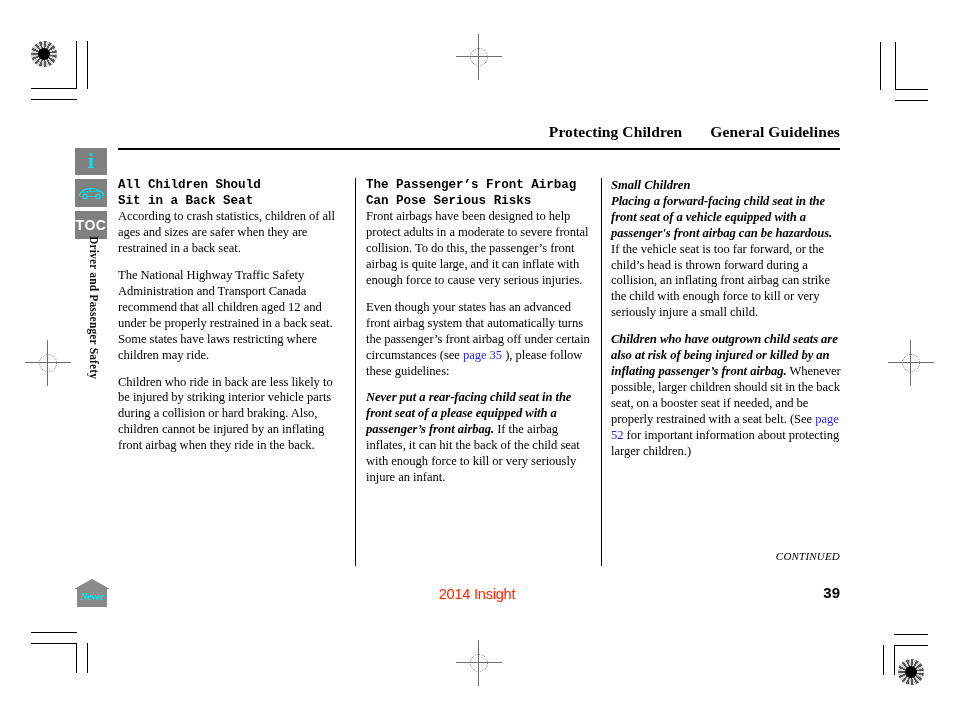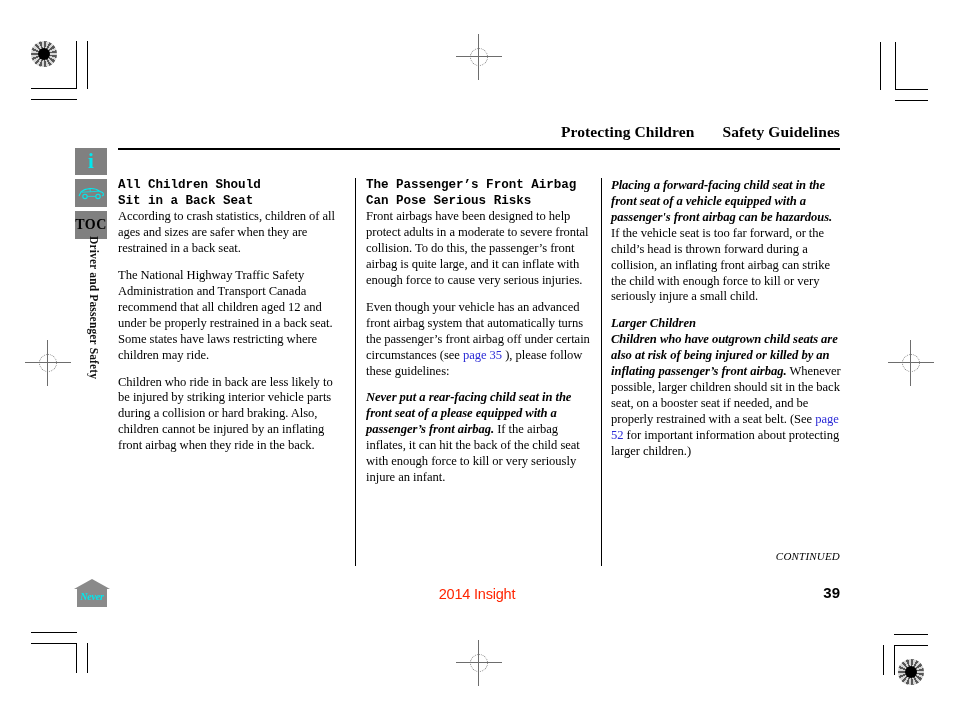--- a/index.html
+++ b/index.html
@@ -89,22 +89,22 @@
   .nav-icon.info { height: 27px; }
   .nav-icon .i-glyph {
     color: #00e8ee;
     font-family: "Liberation Serif", serif;
     font-weight: bold;
     font-size: 21px;
     line-height: 1;
     letter-spacing: 0;
   }
   .nav-icon .toc-glyph {
-    color: #000000;
-    font-family: Liberation Serif, serif;
+    color: #ffffff;
+    font-family: Liberation Sans, sans-serif;
     font-weight: bold;
     font-size: 14px;
     letter-spacing: .5px;
   }
   .nav-icon svg { display: block; }
 
   .side-vertical-label {
     position: absolute;
     left: 72px;
     top: 236px;
@@ -349,21 +349,21 @@
   </div>
   <div class="nav-icon">
     <span class="toc-glyph">TOC</span>
   </div>
 </div>
 
 <div class="side-vertical-label">Driver and Passenger Safety</div>
 
 <div class="page-header">
   <div class="titles">
-    <span class="sec-title">Protecting Children</span><span>Safety Guidelines</span>
+    <span class="sec-title">Protecting Children</span><span>General Guidelines</span>
   </div>
 </div>
 <div class="header-rule"></div>
 
 <div class="columns">
 
   <div class="col-divider div-1"></div>
   <div class="col-divider div-2"></div>
 
   <div class="col col-1">
@@ -375,27 +375,27 @@
     <p class="body">The National Highway Traffic Safety Administration and Transport Canada recommend that all children aged 12 and under be properly restrained in a back seat. Some states have laws restricting where children may ride.</p>
     <p class="body">Children who ride in back are less likely to be injured by striking interior vehicle parts during a collision or hard braking. Also, children cannot be injured by an inflating front airbag when they ride in the back.</p>
   </div>
 
   <div class="col col-2">
     <h2 class="block-head">
       <span>The Passenger’s Front Airbag</span><br>
       <span>Can Pose Serious Risks</span>
     </h2>
     <p class="body">Front airbags have been designed to help protect adults in a moderate to severe frontal collision. To do this, the passenger’s front airbag is quite large, and it can inflate with enough force to cause very serious injuries.</p>
-    <p class="body"><span>Even though your vehicle has an advanced front airbag system that automatically turns the passenger’s front airbag off under certain circumstances (see </span><span class="xref">page 35</span><span> ), please follow these guidelines:</span></p>
+    <p class="body"><span>Even though your states has an advanced front airbag system that automatically turns the passenger’s front airbag off under certain circumstances (see </span><span class="xref">page 35</span><span> ), please follow these guidelines:</span></p>
     <p class="body tight"><span class="lead-bold-italic">Never put a rear-facing child seat in the front seat of a please equipped with a passenger’s front airbag.</span><span> If the airbag inflates, it can hit the back  of the child seat with enough force  to kill or very seriously injure an infant.</span></p>
   </div>
 
   <div class="col col-3">
+    <h3 class="italic-head">Small Children</h3>
     <p class="body"><span class="lead-bold-italic">Placing a forward-facing child seat in the front seat of a vehicle equipped with a passenger's front airbag can be hazardous.</span><span> If the vehicle seat is too far forward, or the child’s head is thrown forward during a collision, an inflating front airbag can strike the child with enough force to kill or very seriously injure a small child.</span></p>
-    <h3 class="italic-head">Larger Children</h3>
     <p class="body tight"><span class="lead-bold-italic">Children who have outgrown child seats are also at risk of being injured or killed by an inflating passenger’s front airbag.</span><span> Whenever possible, larger children should sit in the back seat, on a booster seat if needed, and be properly restrained with a seat belt. (See </span><span class="xref">page 52</span><span> for important information about protecting larger children.)</span></p>
   </div>
 </div>
 
 <div class="continued">CONTINUED</div>
 <div class="model-label">2014 Insight</div>
 <div class="page-number">39</div>
 
 <div class="home-button">
   <div class="house"></div>

